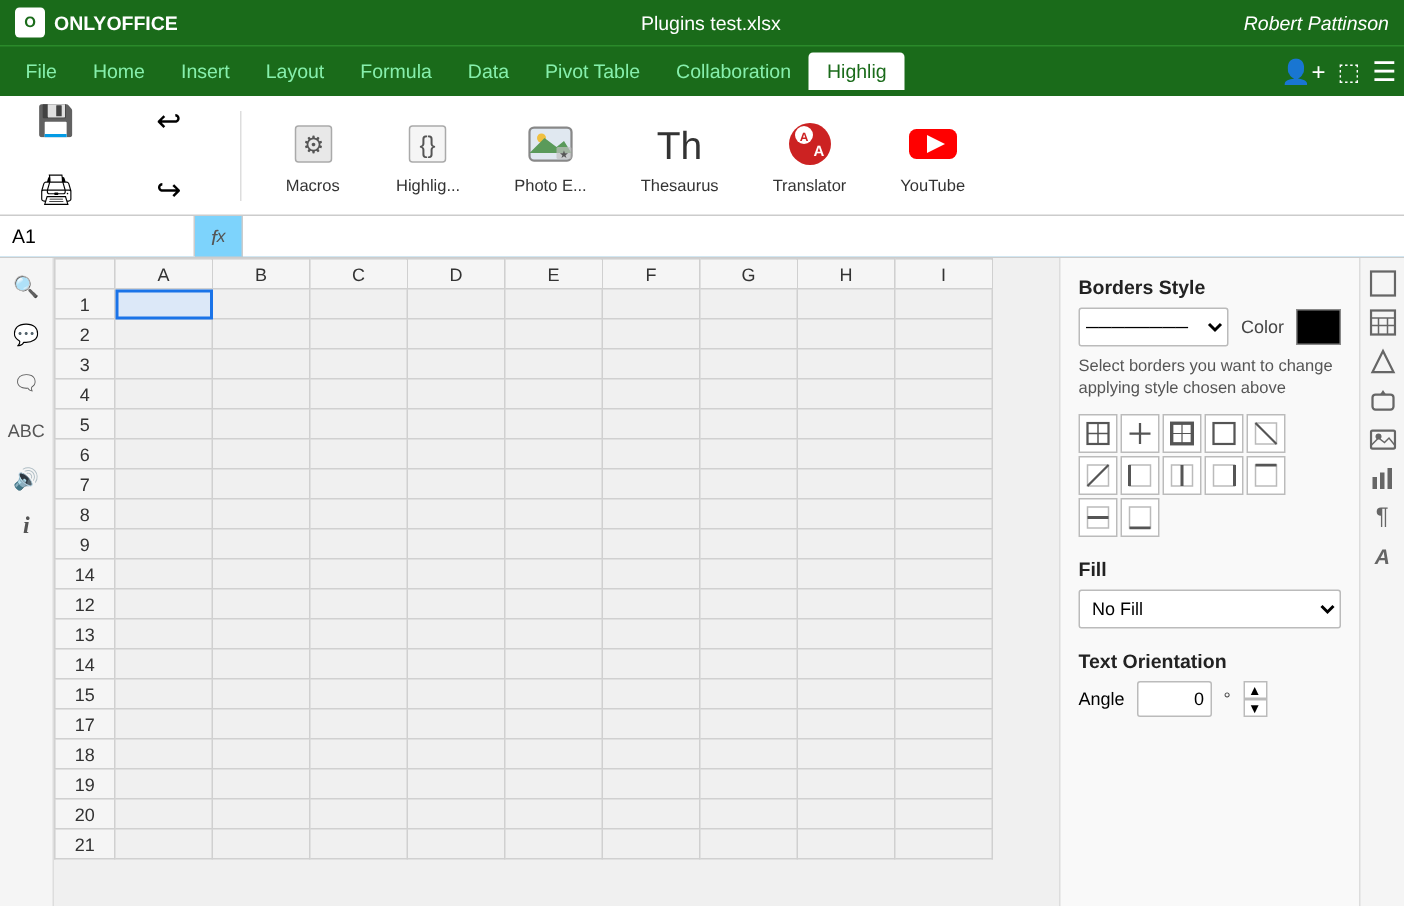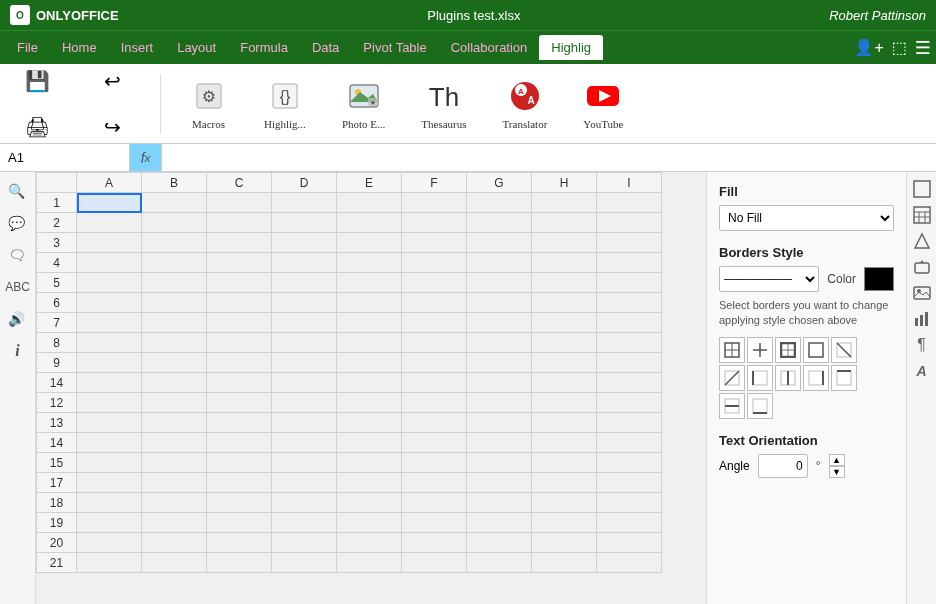--- a/index.html
+++ b/index.html
@@ -25,21 +25,21 @@
     #menu-bar {
       background: #1a6b1a;
       height: 34px;
       display: flex;
       align-items: center;
       padding: 0 5px;
       border-top: 1px solid #2a8a2a;
     }
     .menu-item {
       padding: 5px 12px;
-      color: #f9a8d4;
+      color: #86efac;
       font-size: 13px;
       cursor: pointer;
       border-radius: 3px;
     }
     .menu-item.active { background: white; color: #1a6b1a; border-radius: 3px 3px 0 0; }
     #menu-bar .right-controls { margin-left: auto; display: flex; gap: 8px; align-items: center; }
     #menu-bar .right-controls span { color: white; font-size: 18px; cursor: pointer; }
 
     
     #toolbar {
@@ -55,21 +55,21 @@
       display: flex;
       flex-direction: column;
       align-items: center;
       gap: 4px;
       cursor: pointer;
       padding: 4px 8px;
       border-radius: 3px;
       min-width: 55px;
     }
     .toolbar-btn .icon-area { width: 36px; height: 36px; display: flex; align-items: center; justify-content: center; }
-    .toolbar-btn .label { font-size: 11px; color: #333; text-align: right; font-family: Liberation Serif, serif; }
+    .toolbar-btn .label { font-size: 11px; color: #333; text-align: right; }
 
     
     .macros-icon { position: relative; }
 
     
     #formula-bar {
       height: 28px;
       background: #7dd3fc;
       display: flex;
       align-items: center;
@@ -713,30 +713,20 @@
               <td class="cell"></td>
             </tr>
           </tbody>
       </table>
     </div>
   </div>
 
   <div id="right-panel">
 
     <div class="panel-section">
-      <div class="panel-section-title">Fill</div>
-      <select class="fill-select">
-        <option>No Fill</option>
-        <option>Solid Fill</option>
-        <option>Gradient Fill</option>
-        <option>Pattern Fill</option>
-      </select>
-    </div>
-
-    <div class="panel-section">
       <div class="panel-section-title">Borders Style</div>
       <div class="borders-row">
         <select class="border-style-select">
           <option>────────</option>
           <option>- - - - -</option>
           <option>·········</option>
         </select>
         <span style="font-size:12px; color:#444;">Color</span>
         <div class="color-box"></div>
       </div>
@@ -813,20 +803,30 @@
         <div class="border-btn">
           <svg width="16" height="16" viewBox="0 0 16 16">
               <rect x="1" y="1" width="14" height="14" fill="none" stroke="#bbb" stroke-width="1"></rect>
               <line x1="1" y1="15" x2="15" y2="15" stroke="#555" stroke-width="2"></line>
             </svg>
         </div>
       </div>
     </div>
 
     <div class="panel-section">
+      <div class="panel-section-title">Fill</div>
+      <select class="fill-select">
+        <option>No Fill</option>
+        <option>Solid Fill</option>
+        <option>Gradient Fill</option>
+        <option>Pattern Fill</option>
+      </select>
+    </div>
+
+    <div class="panel-section">
       <div class="panel-section-title">Text Orientation</div>
       <div class="orientation-row">
         <span style="font-size:12px;">Angle</span>
         <input type="text" class="angle-input" value="0" style="">
         <span class="angle-unit">°</span>
         <div class="angle-arrows">
           <div class="angle-arrow">▲</div>
           <div class="angle-arrow">▼</div>
         </div>
       </div>

